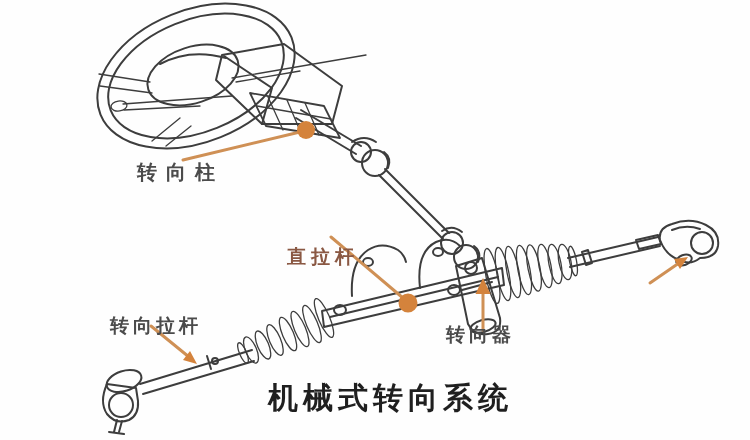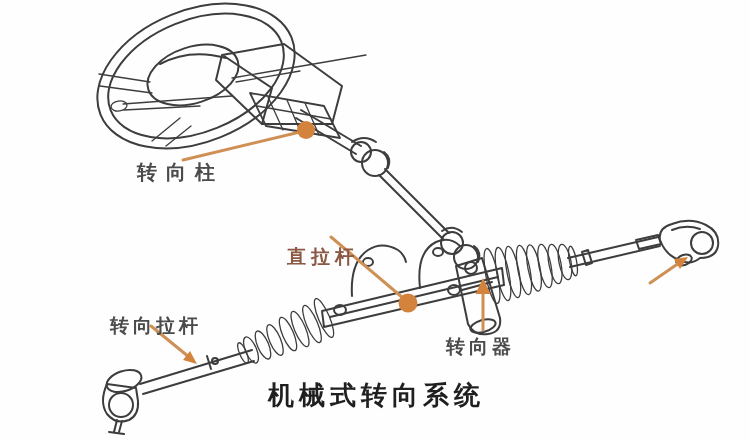--- a/index.html
+++ b/index.html
@@ -24,25 +24,25 @@
   .lfill{fill:#fafaf8;}
   .leader{stroke:var(--leader);stroke-width:3;fill:none;stroke-linecap:round;}
   .marker{fill:var(--marker);stroke:none;}
   .lbl{
     position:absolute;color:var(--label-text);font-size:19px;font-weight:600;
     white-space:nowrap;line-height:1;
   }
   .lbl-steering-column{left:137px;top:162px;font-size:20px;letter-spacing:9px;}
   .lbl-drag-link{left:287px;top:210px;letter-spacing:5px;color:var(--drag-link-text);margin-top:37px;}
   .lbl-steering-tie-rod{left:110px;top:316px;letter-spacing:4px;}
-  .lbl-steering-gear{left:446px;top:337px;letter-spacing:4px;}
+  .lbl-steering-gear{left:446px;top:325px;letter-spacing:4px;}
   .lbl-trapezoid-arm{left:607px;top:287px;letter-spacing:4.5px;}
   .title{
     position:absolute;left:268px;top:381px;color:var(--title-text);
-    font-size:26px;font-weight:700;letter-spacing:5px;white-space:nowrap;line-height:1.1;
+    font-size:30px;font-weight:700;letter-spacing:5px;white-space:nowrap;line-height:1.1;
   }
 </style>
 </head>
 <body>
 
 <div class="stage">
 
   <svg width="750" height="440" viewBox="0 0 750 440">
 
     <g class="ink">

